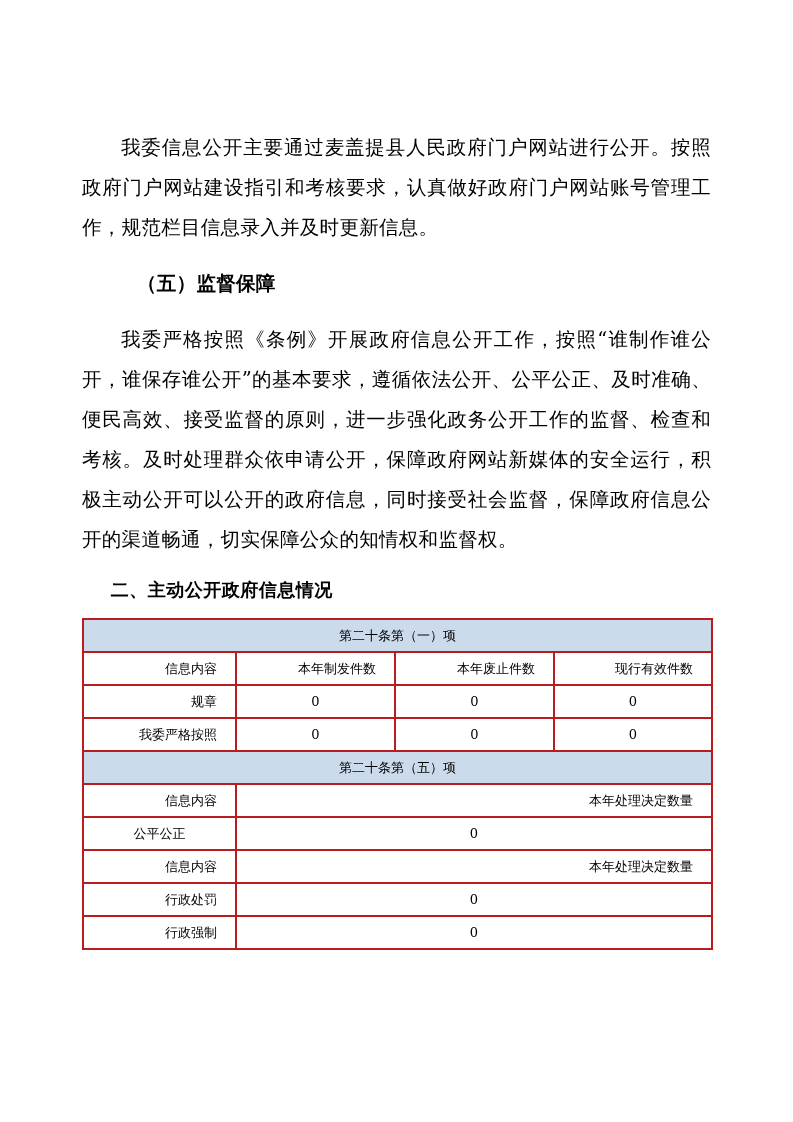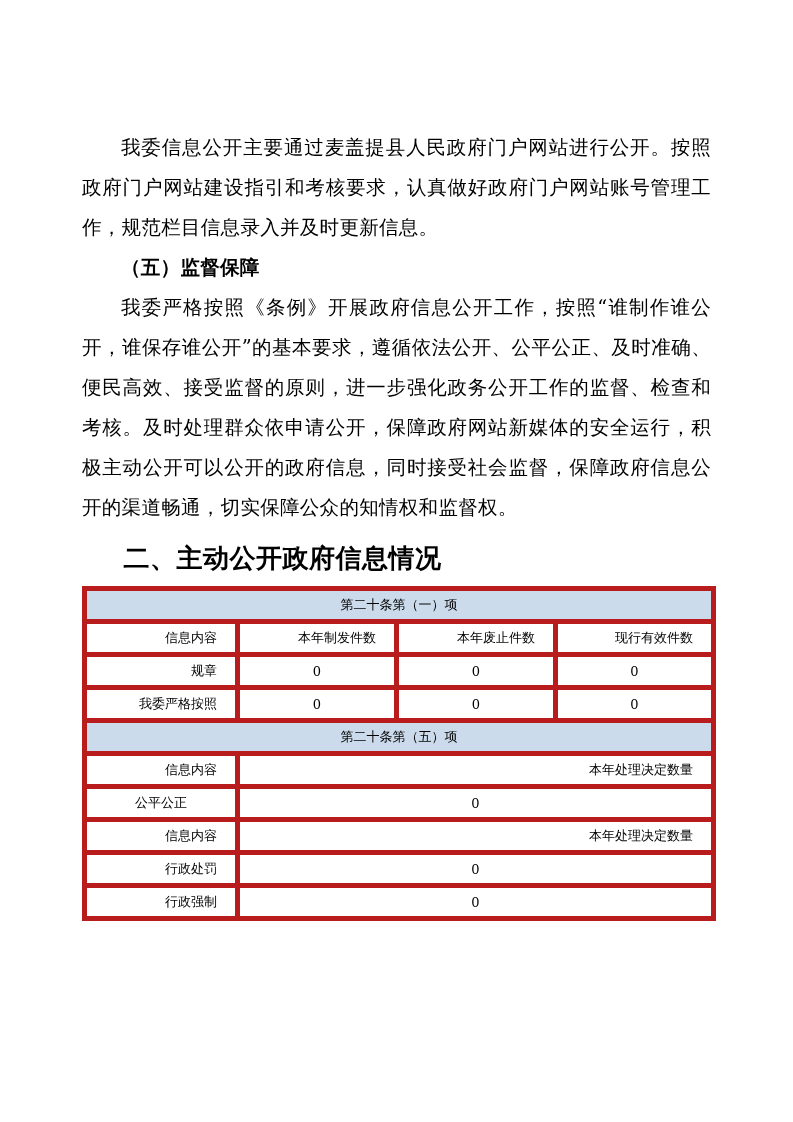--- a/index.html
+++ b/index.html
@@ -30,41 +30,41 @@
     text-justify: inter-ideograph;
     text-indent: 2em;
     margin: 0 0 0 0;
     letter-spacing: 0.3px;
   }
   .heading {
     font-size: 19.5px;
     line-height: 40px;
     font-weight: bold;
     text-indent: 2em;
-    margin: 0;
+    margin: 16px;
     letter-spacing: 0.3px;
     font-family: Liberation Serif, serif;
   }
   .heading2 {
-    font-size: 26px;
+    font-size: 18px;
     line-height: 44px;
     font-weight: bold;
     text-indent: 1.6em;
     margin: 8px 0 6px 0;
     letter-spacing: 0.5px;
     font-family: "DejaVu Sans", "Liberation Sans", sans-serif;
   }
   table.info {
     border-collapse: collapse;
     width: 629px;
     margin: 0;
     table-layout: fixed;
   }
   table.info td {
-    border: 5px solid #b91c1c;
+    border: 2px solid #b91c1c;
     font-size: 13px;
     font-family: "DejaVu Serif", "Liberation Serif", serif;
     height: 33px;
     padding: 2px 18px;
     box-sizing: border-box;
   }
   td.section {
     background: #ccdbec;
     text-align: center;
     font-size: 13px;

